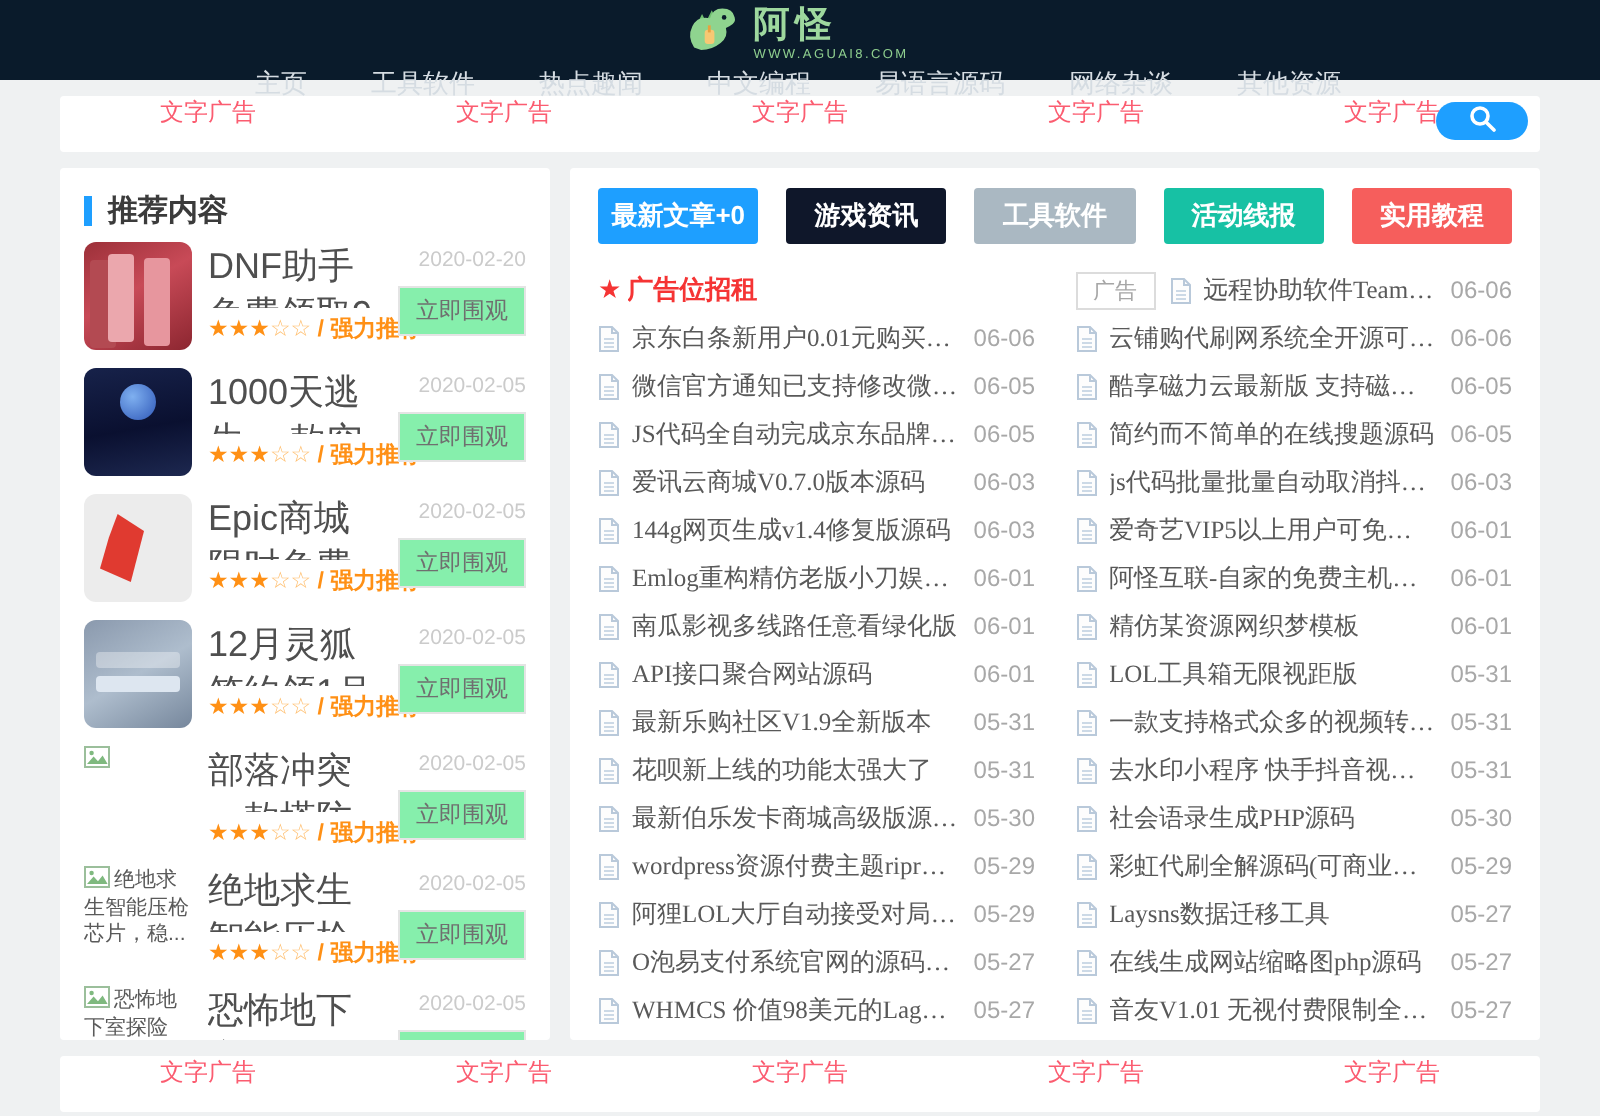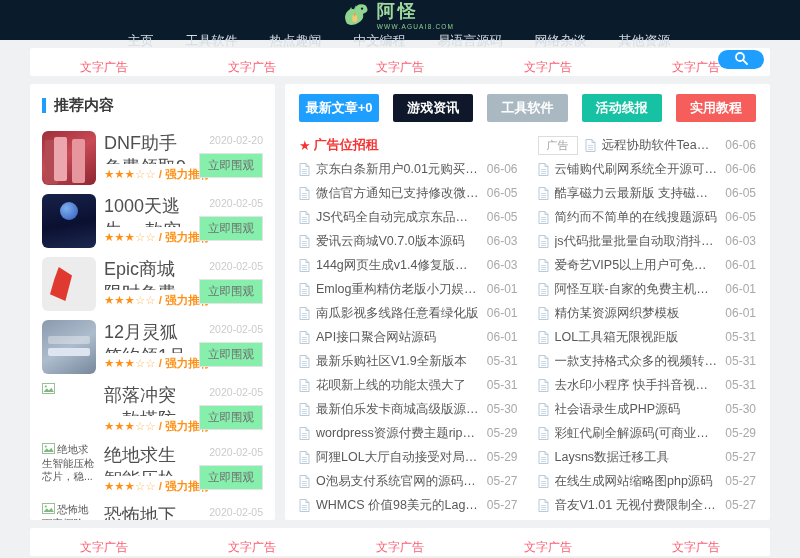--- a/index.html
+++ b/index.html
@@ -2,45 +2,45 @@
 <html><head>
 <meta charset="utf-8">
 <style>
   * { box-sizing: border-box; }
   html,body { margin:0; padding:0; }
   body {
     width:800px; height:558px; overflow:hidden;
     background:#eff1f2;
     font-family:"Liberation Sans","DejaVu Sans",sans-serif;
   }
-  a { text-decoration:none; cursor:pointer; }
+  a { text-decoration:none; cursor:pointer;font-family:Liberation Serif, serif; }
 
   
   .nav { height:40px; background:#0a1b2b; display:flex; align-items:center; padding-left:30px;flex-direction:column; }
   .logo { display:flex; align-items:center; gap:7px; margin-right:36px; }
   .logo-text { display:flex; flex-direction:column; }
   .logo-title { color:#9ed89e; font-size:18px; font-weight:bold; letter-spacing:3px; line-height:1; }
   .logo-tagline { color:#8fcf8f; font-size:6.5px; letter-spacing:1.2px; margin-top:3px; }
   .nav-menu { display:flex; align-items:center; }
   .nav-item { color:#d5dce2; font-size:13px; margin-right:32px; }
   .search-btn { margin-left:auto; margin-right:36px; width:46px; height:26px; border:none;
     border-radius:13px; background:#1e9fff; display:flex; align-items:center; justify-content:center; cursor:pointer; }
 
   
   .adbar { margin:8px 30px 0; background:#fff; height:28px; border-radius:2px;
-    display:flex; align-items:flex-end; justify-content:space-around; }
+    display:flex; align-items:flex-start; justify-content:space-around; }
   .adbar a { color:#fb5c70; font-size:12px; }
 
   
   .content { display:flex; gap:10px; margin:8px 30px 0; height:436px; }
   .card { background:#fff; border-radius:2px; overflow:hidden; }
 
   
   .sidebar { width:245px; padding:12px; flex:none; }
-  .sb-header { display:flex; align-items:center; gap:8px; margin-bottom:16px; }
+  .sb-header { display:flex; align-items:center; gap:8px; margin-bottom:6px; }
   .sb-bar { width:4px; height:15px; background:#1e9fff; }
   .sb-title { font-size:15px; font-weight:bold; color:#3b3b3b; }
   .sb-item { display:flex; gap:8px; margin-bottom:9px; }
   .sb-thumb { width:54px; height:54px; border-radius:6px; flex:none; position:relative; overflow:hidden; }
   .sb-thumb.broken { height:auto; min-height:48px; border-radius:0; background:#fff;
     font-size:10.5px; color:#5a5a5a; line-height:1.3; overflow:hidden; max-height:52px; }
   .sb-thumb.broken svg { vertical-align:-1px; margin-right:2px; }
   .sb-mid { flex:1; min-width:0; }
   .sb-item-title { font-size:18px; color:#4f4f4f; line-height:1.35; max-height:33px; overflow:hidden; cursor:pointer; }
   .sb-stars { margin-top:3px; font-size:11.5px; white-space:nowrap; }

